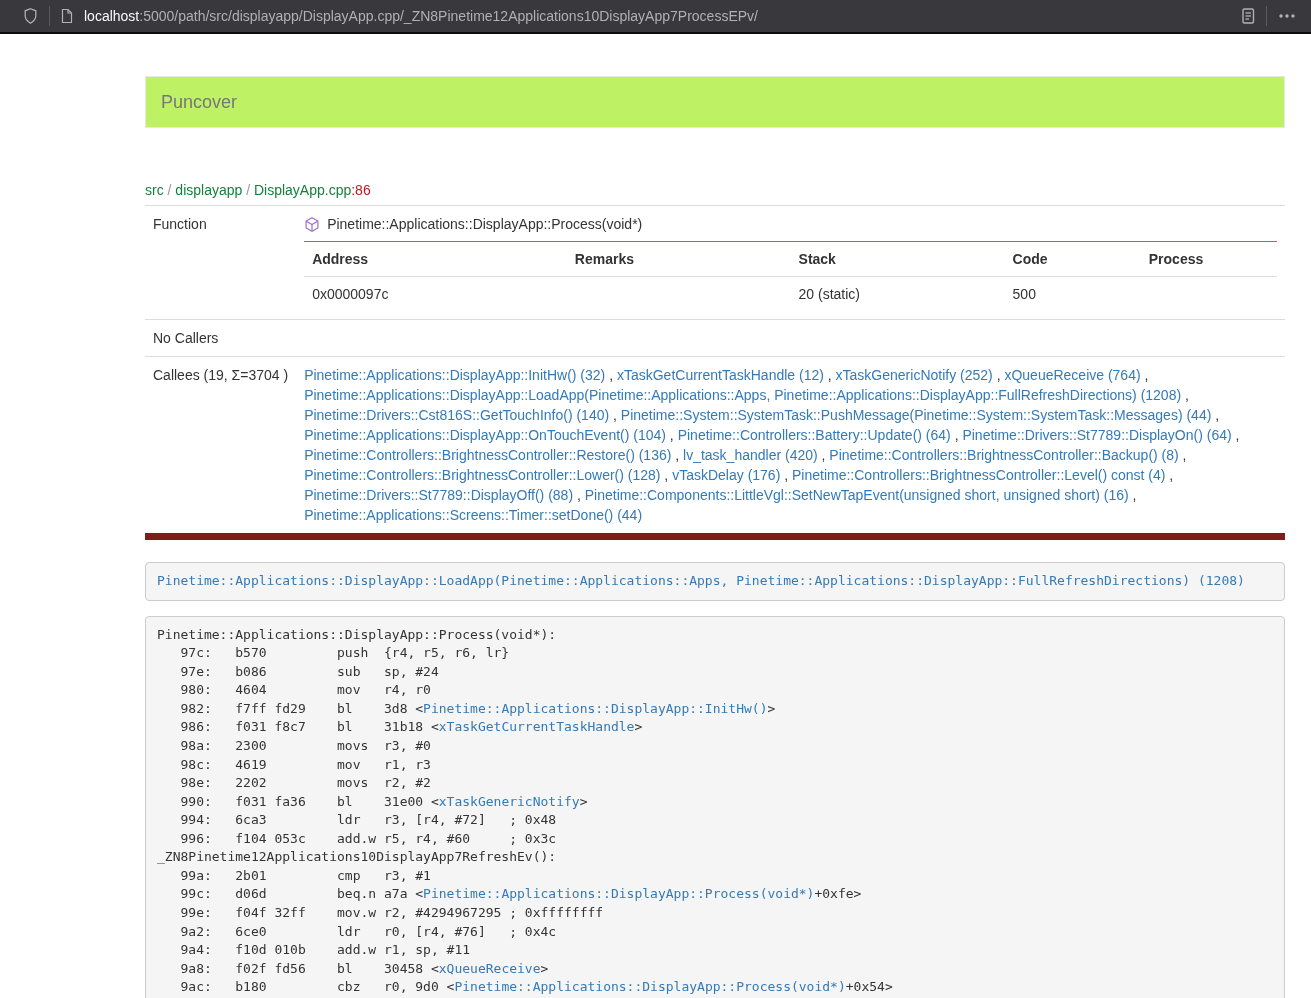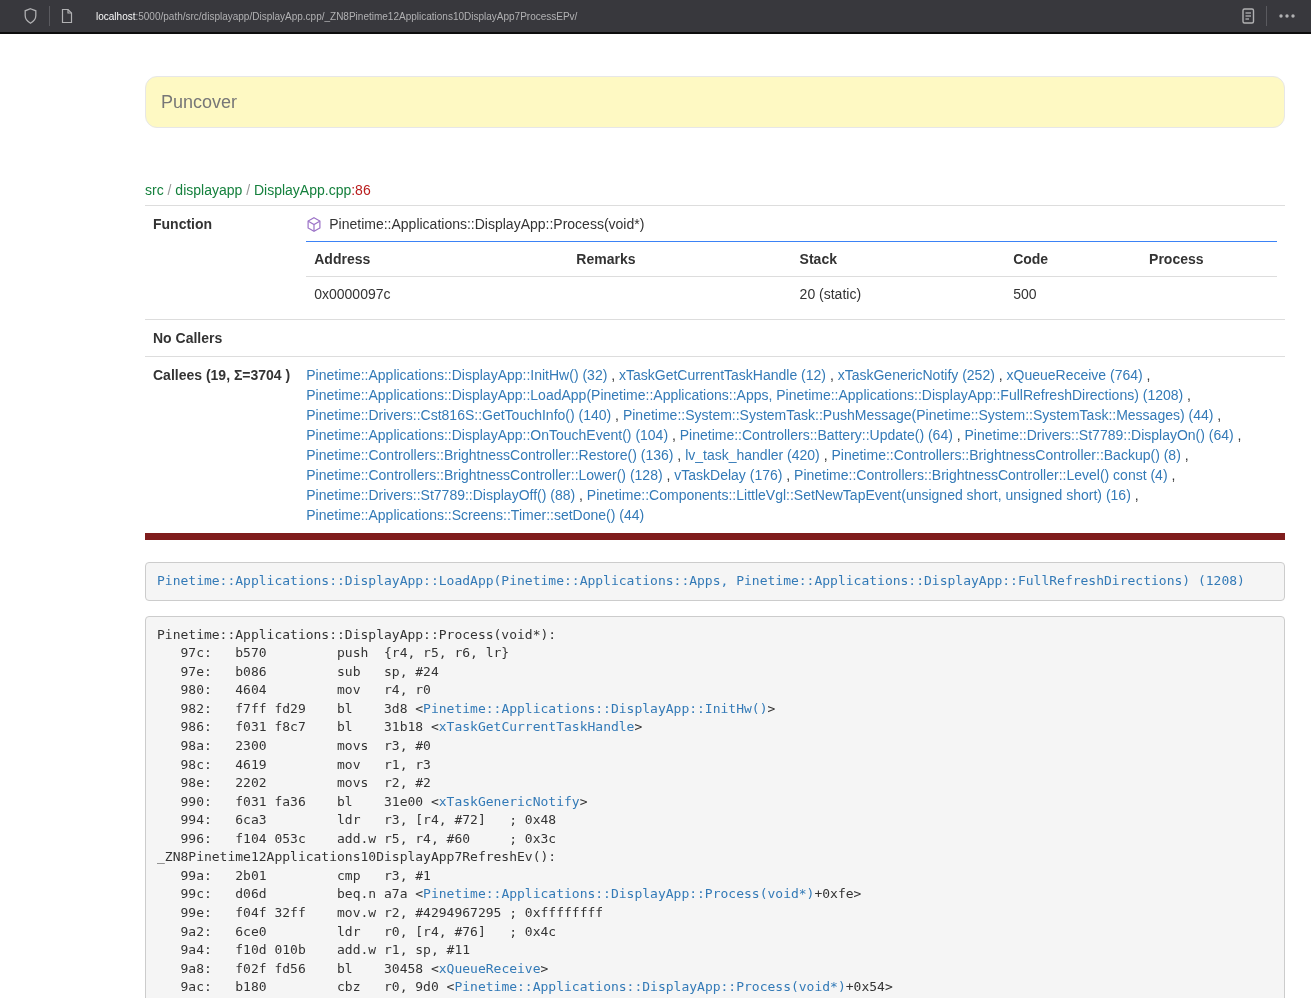--- a/index.html
+++ b/index.html
@@ -4,44 +4,44 @@
 <style>
   * { box-sizing: border-box; margin: 0; padding: 0; }
   html, body { width: 1311px; height: 998px; overflow: hidden; background: #fff;
                font-family: "Liberation Sans", sans-serif; }
 
   
   .toolbar { height: 34px; background: #38383d; border-bottom: 2px solid #0c0c0d;
              display: flex; align-items: center; padding: 0 14px 0 22px; }
   .toolbar .vsep { width: 1px; height: 20px; background: #5a5a5f; margin: 0 10px; flex: none; }
   .toolbar svg { display: block; flex: none; }
-  .urltext { font-size: 10px; margin-left: 22px; white-space: nowrap; overflow: hidden;
+  .urltext { font-size: 14px; margin-left: 10px; white-space: nowrap; overflow: hidden;
              flex: 1 1 auto; min-width: 0; }
   .urltext .host { color: #f9f9fa; }
   .urltext .rest { color: #b1b1b3; }
   .tb-right { display: flex; align-items: center; flex: none; }
 
   
   .container { margin-left: 145px; width: 1140px; color: #333; }
 
-  .navbar { margin-top: 42px; height: 52px; background: #fef9c3;
-            border: 1px solid #e7e7e7; border-radius: 12px; display: flex; align-items: center; }
+  .navbar { margin-top: 42px; height: 52px; background: #bef264;
+            border: 1px solid #e7e7e7; border-radius: 1px; display: flex; align-items: center; }
   .brand { font-size: 18px; color: #777; padding: 15px; text-decoration: none; line-height: 20px; }
 
   .breadcrumb { margin-top: 52px; margin-bottom: 5px; font-size: 14px; line-height: 20px; }
   .breadcrumb a { color: #15803d; text-decoration: none; }
   .breadcrumb .bsep { color: #999; }
   .breadcrumb .bline { color: #b91c1c; }
 
   
   table.sym { width: 100%; border-collapse: collapse; font-size: 14px; line-height: 20px; }
   table.sym > tbody > tr { border-top: 1px solid #ddd; }
   table.sym > tbody > tr:last-child { border-bottom: 7px solid #7f1d1d; }
   table.sym th { width: 151px; text-align: left; vertical-align: top; padding: 8px;
-                 font-weight: bold; white-space: nowrap; }
+                 font-weight: normal; white-space: nowrap; }
   table.sym > tbody > tr > td { padding: 8px; vertical-align: top; }
 
   .fn-name { display: flex; align-items: center; margin-bottom: 7px; }
   .fn-name svg { margin-right: 7px; flex: none; }
 
   table.stats { width: 100%; border-collapse: collapse; margin-top: 2px; }
   table.stats thead tr { border-top: 1px solid #3b82f6; border-bottom: 1px solid #ddd; }
   table.stats th, table.stats td { text-align: left; padding: 7px 8px; font-weight: normal; width: auto; white-space: nowrap; }
   table.stats th { font-weight: bold; }
   table.stats th:nth-child(1), table.stats td:nth-child(1) { width: 27%; }

